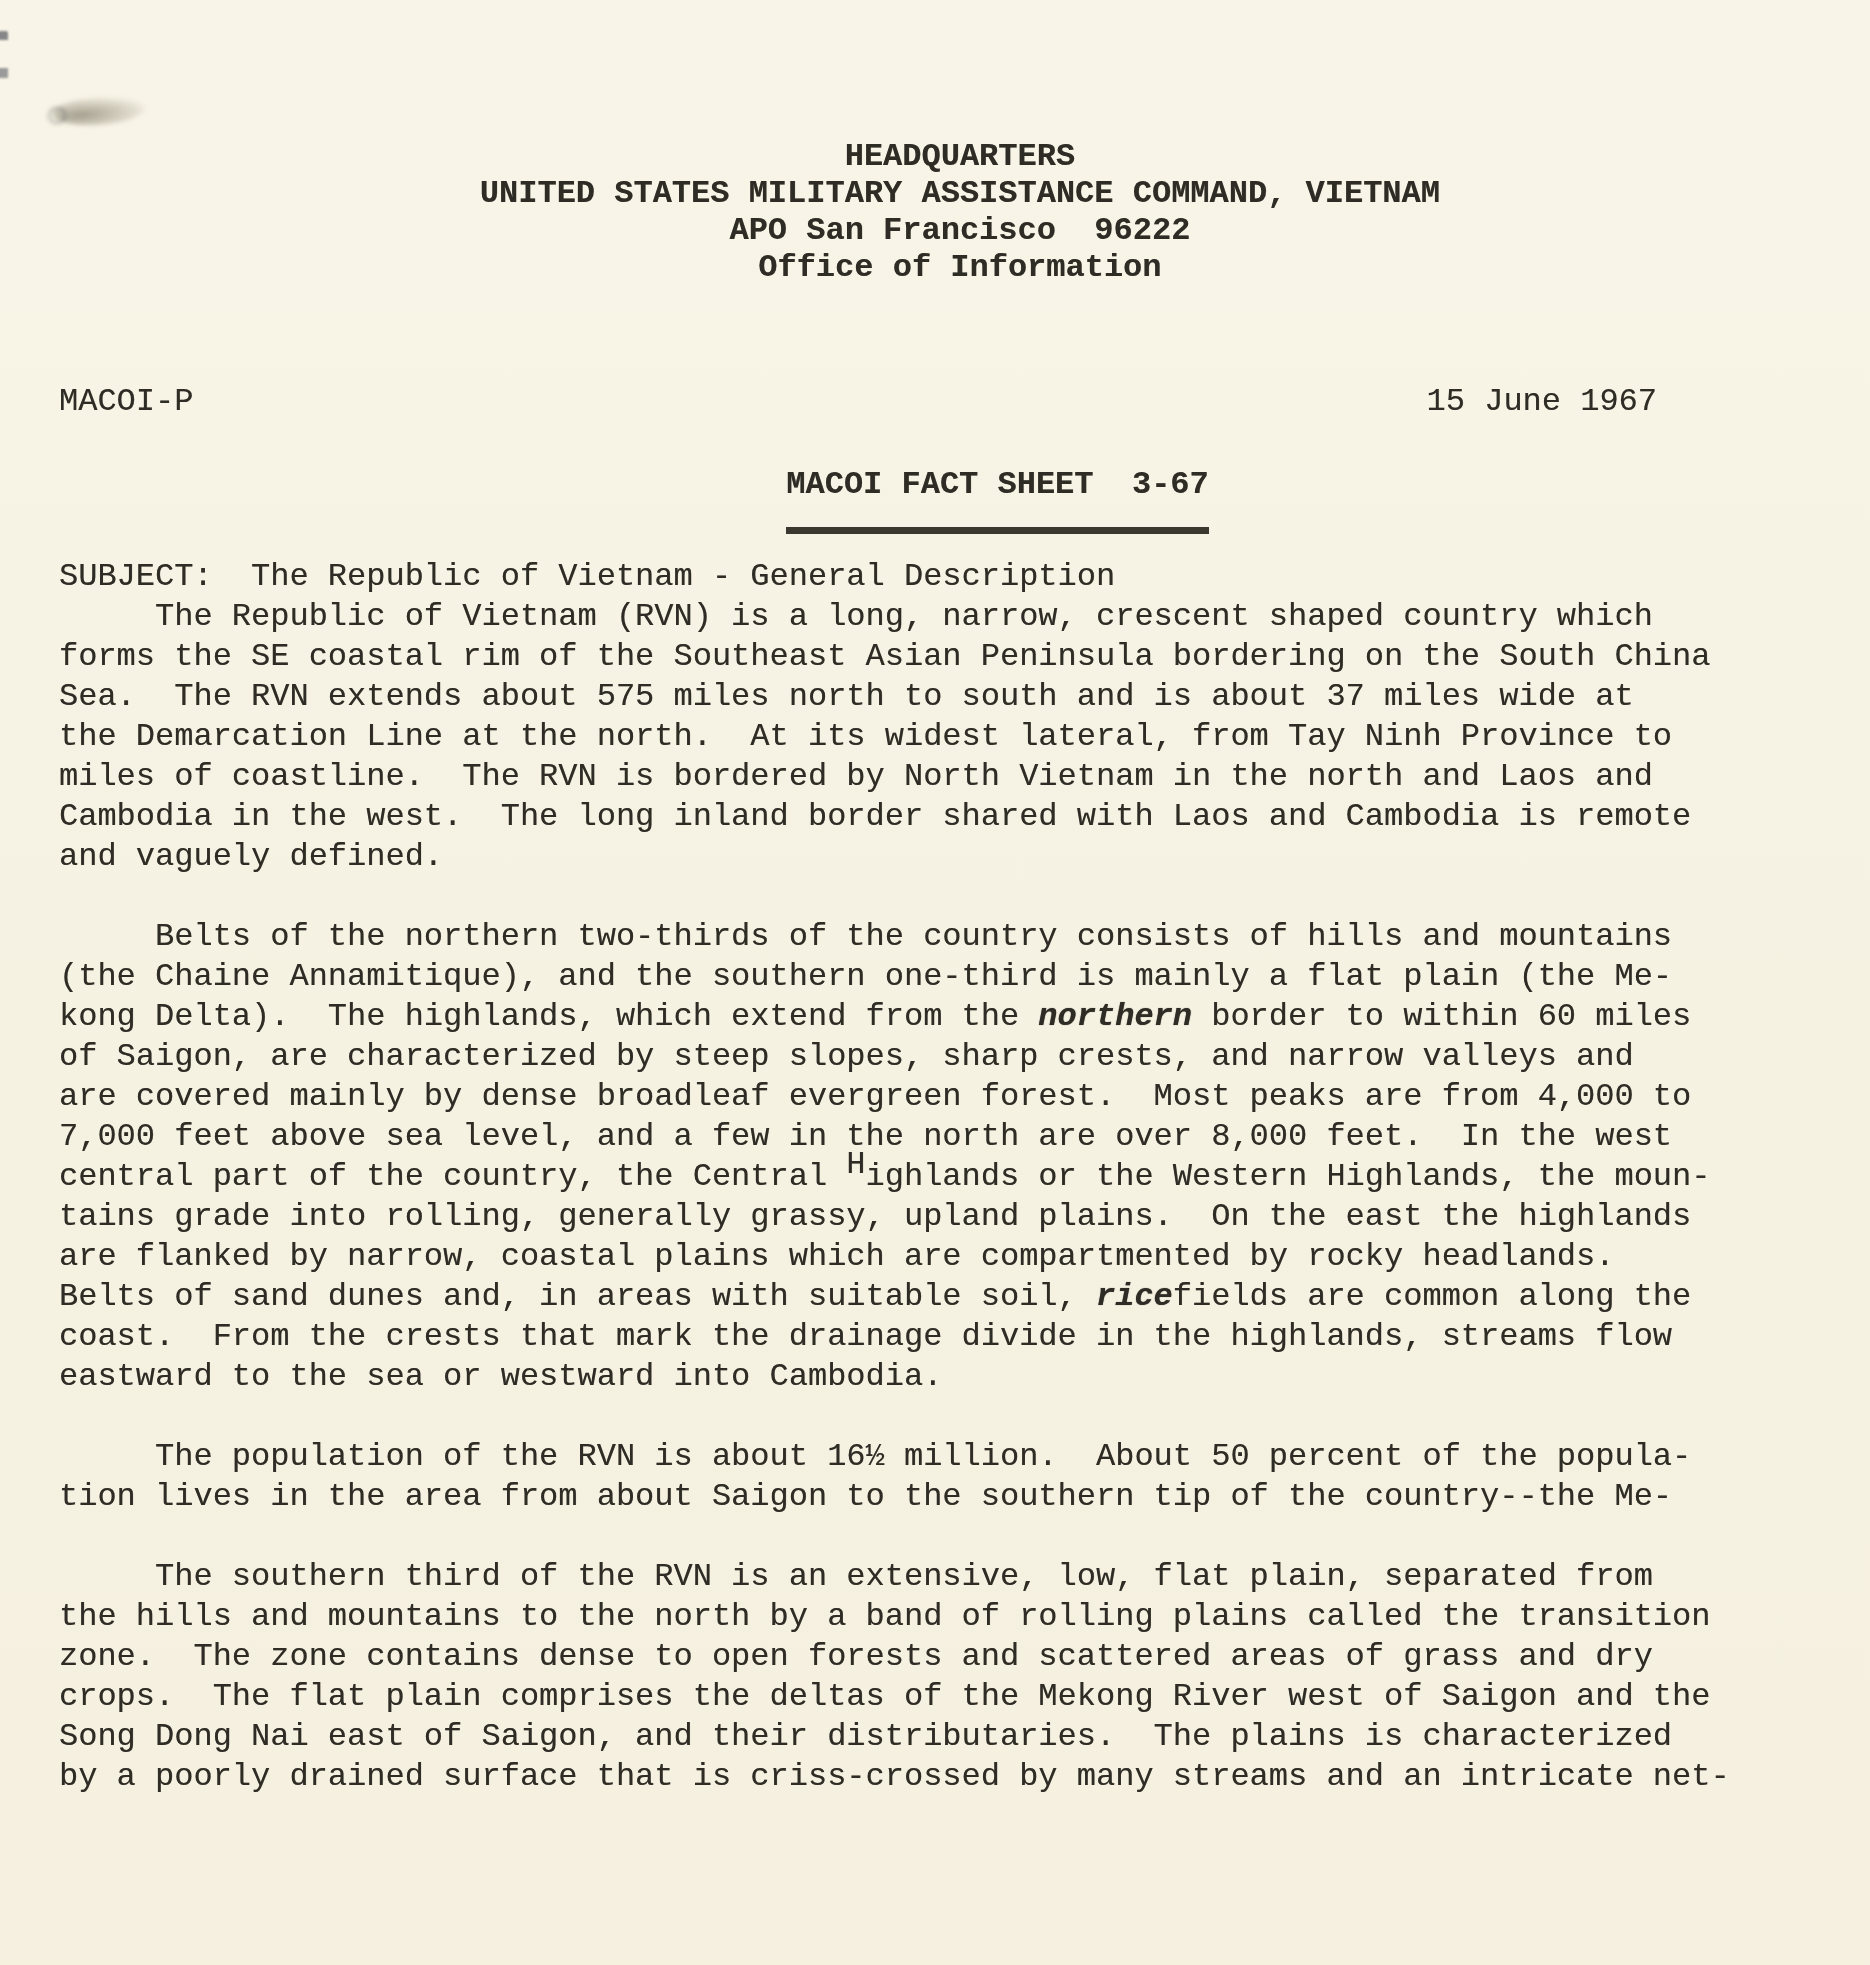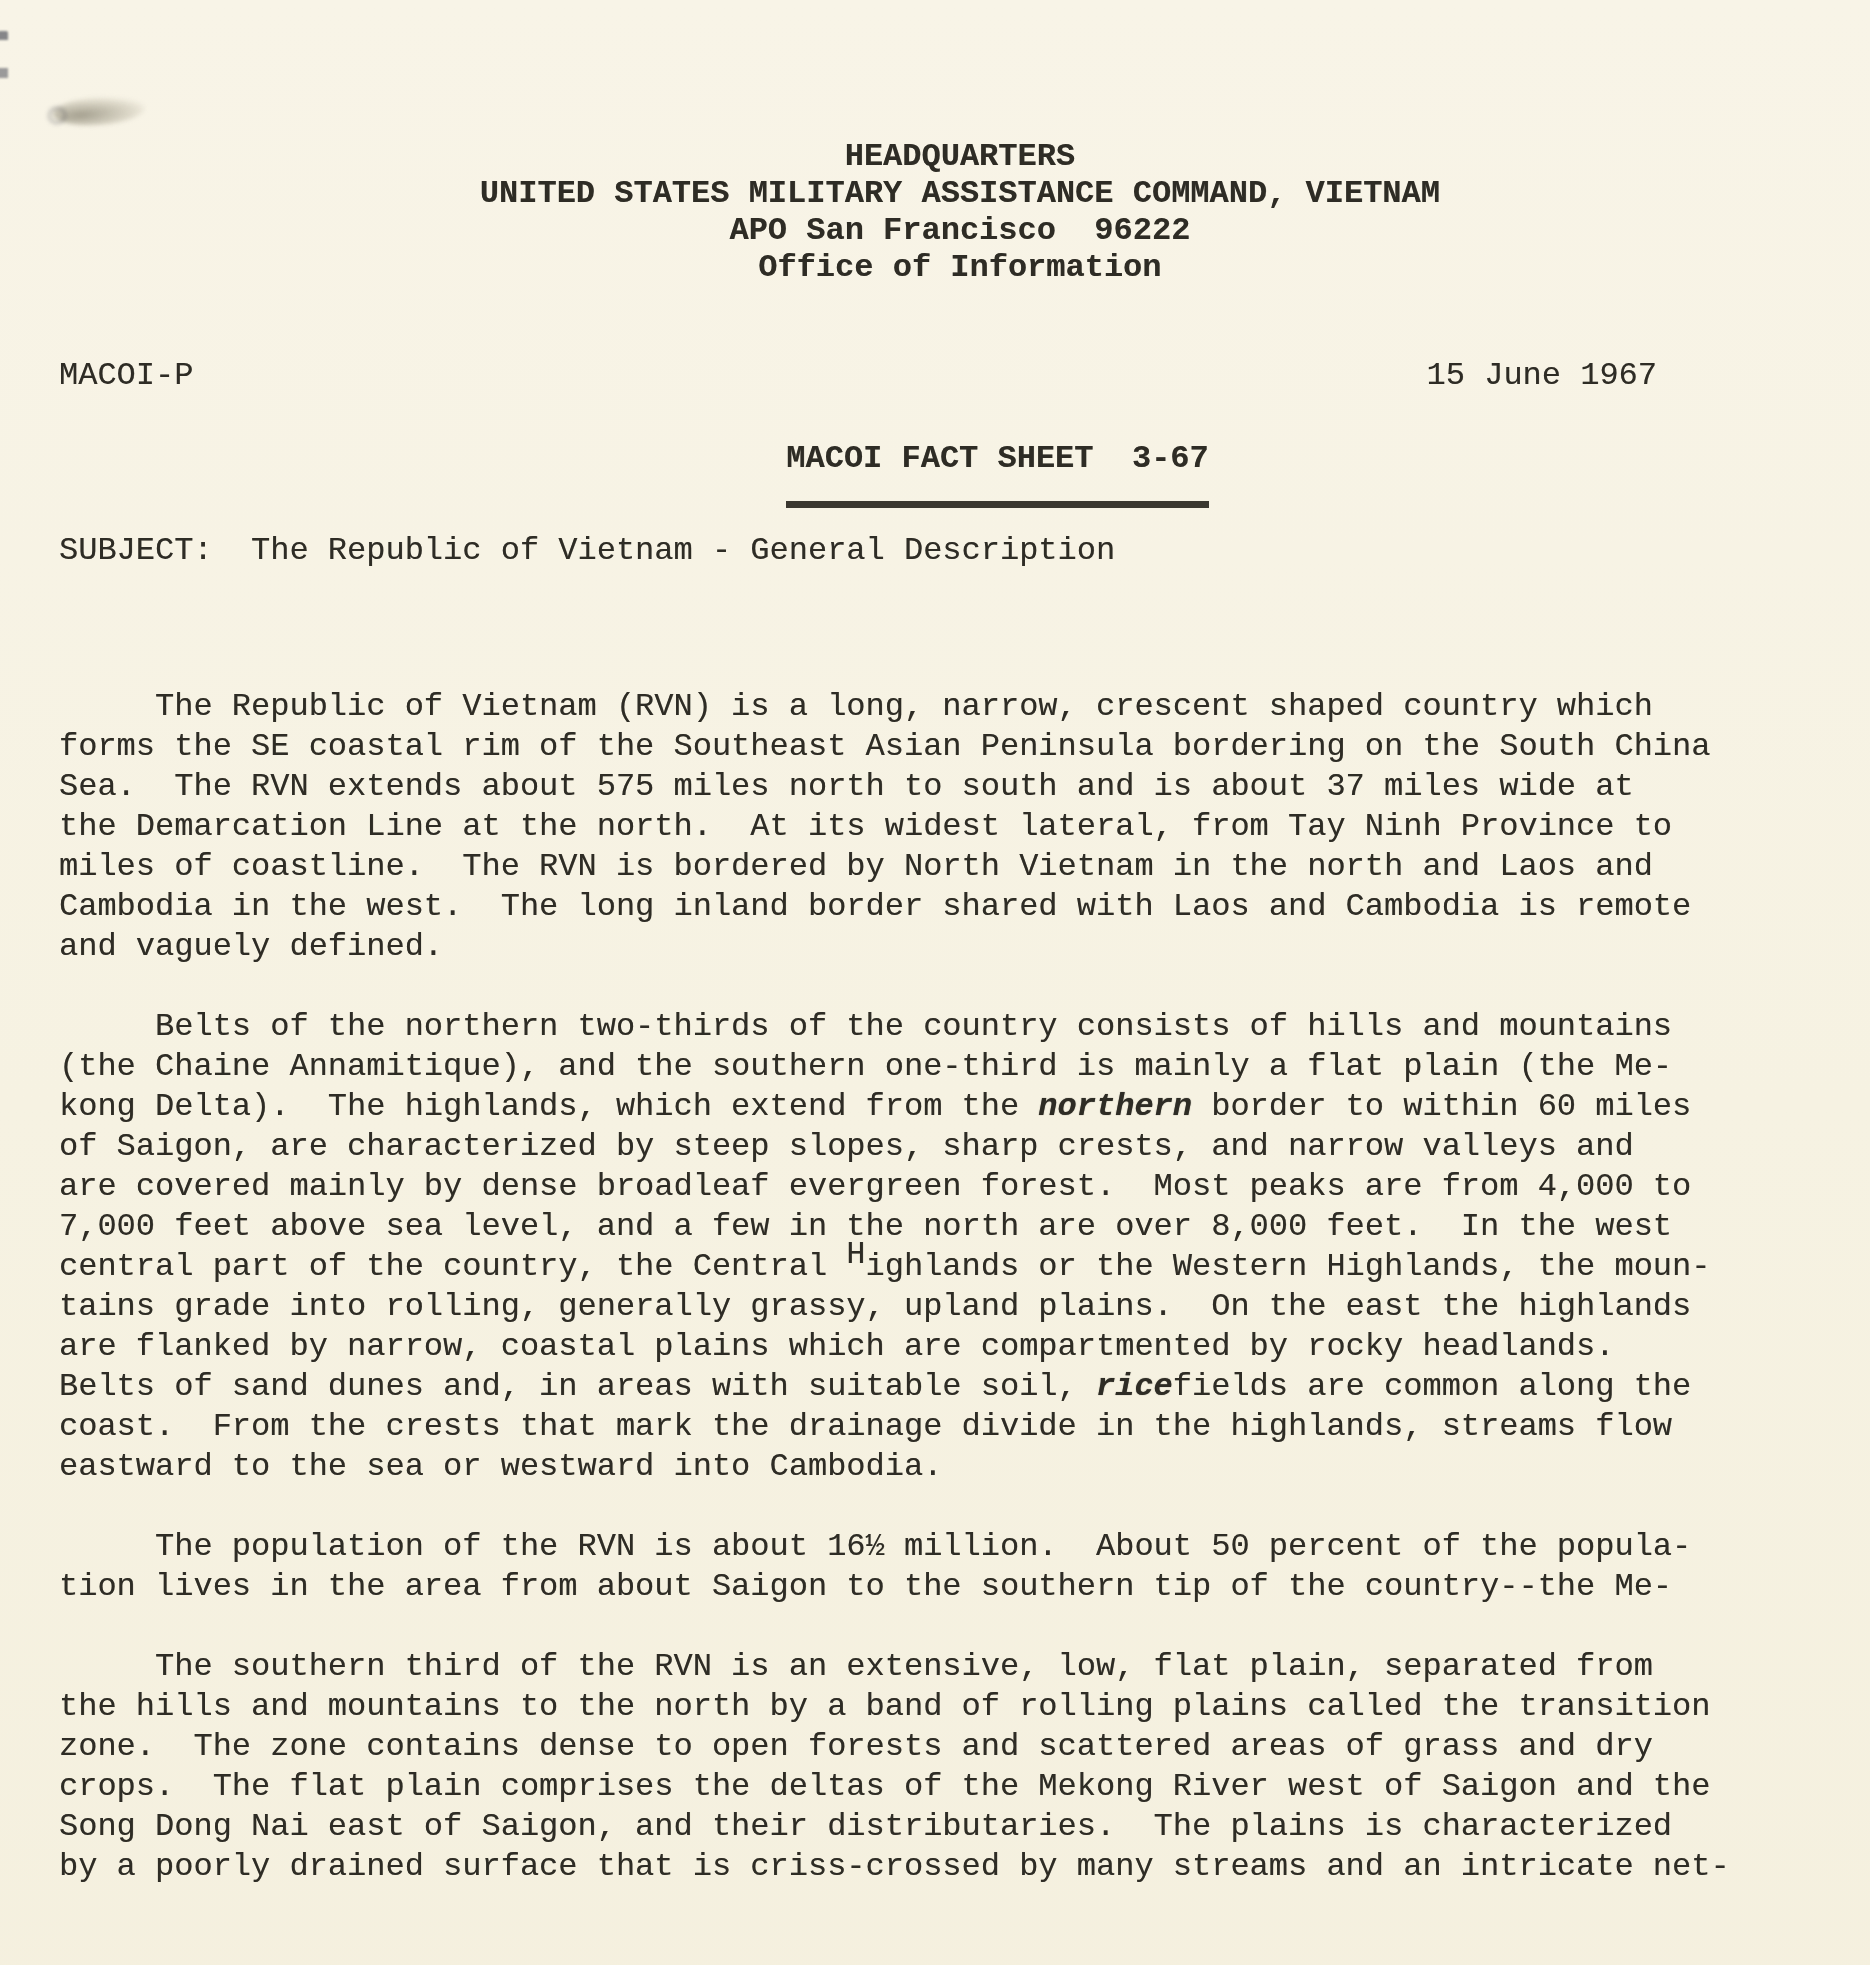--- a/index.html
+++ b/index.html
@@ -14,35 +14,35 @@
   }
   .page * { text-shadow:0.2px 0.3px 0.4px rgba(46,44,38,0.45); }
   .content { padding:138px 59px 0 59px; }
   .tline { white-space:pre; font-size:32px; line-height:37px; }
   .line  { white-space:pre; font-size:32px; line-height:40px; }
 
   .letterhead { text-align:center; transform:translateX(24.4px); font-weight:700; }
 
   .ref-row {
     display:flex; justify-content:space-between; align-items:flex-end;
-    margin-top:70px; padding-right:155px;
+    margin-top:96px; padding-right:155px;
     font-size:32px; line-height:40px; white-space:pre;
   }
 
   .title-row { text-align:center; margin-top:43px; transform:translateX(62px); }
   .fact-title {
     display:inline-block; font-weight:700;
     font-size:32px; line-height:40px; white-space:pre;
     border-bottom:7px solid rgba(42,40,33,0.92);
     padding-bottom:22px;
   }
 
   .subject { margin-top:23px; }
 
-  .doc-body { margin-top:116px; }
+  .doc-body { }
   .para + .para { margin-top:40px; }
 
   .overstrike { font-weight:700; text-shadow:0 0 1px rgba(40,38,30,0.65);font-style:italic; }
   .raised { position:relative; top:-11.8px; }
 
   
   .smudge {
     position:absolute; left:53px; top:97px; width:92px; height:28px;
     background:radial-gradient(ellipse at 30% 60%, rgba(95,90,70,0.55), rgba(125,118,95,0.22) 55%, transparent 78%);
     filter:blur(2px); transform:rotate(-4deg); border-radius:50%;

